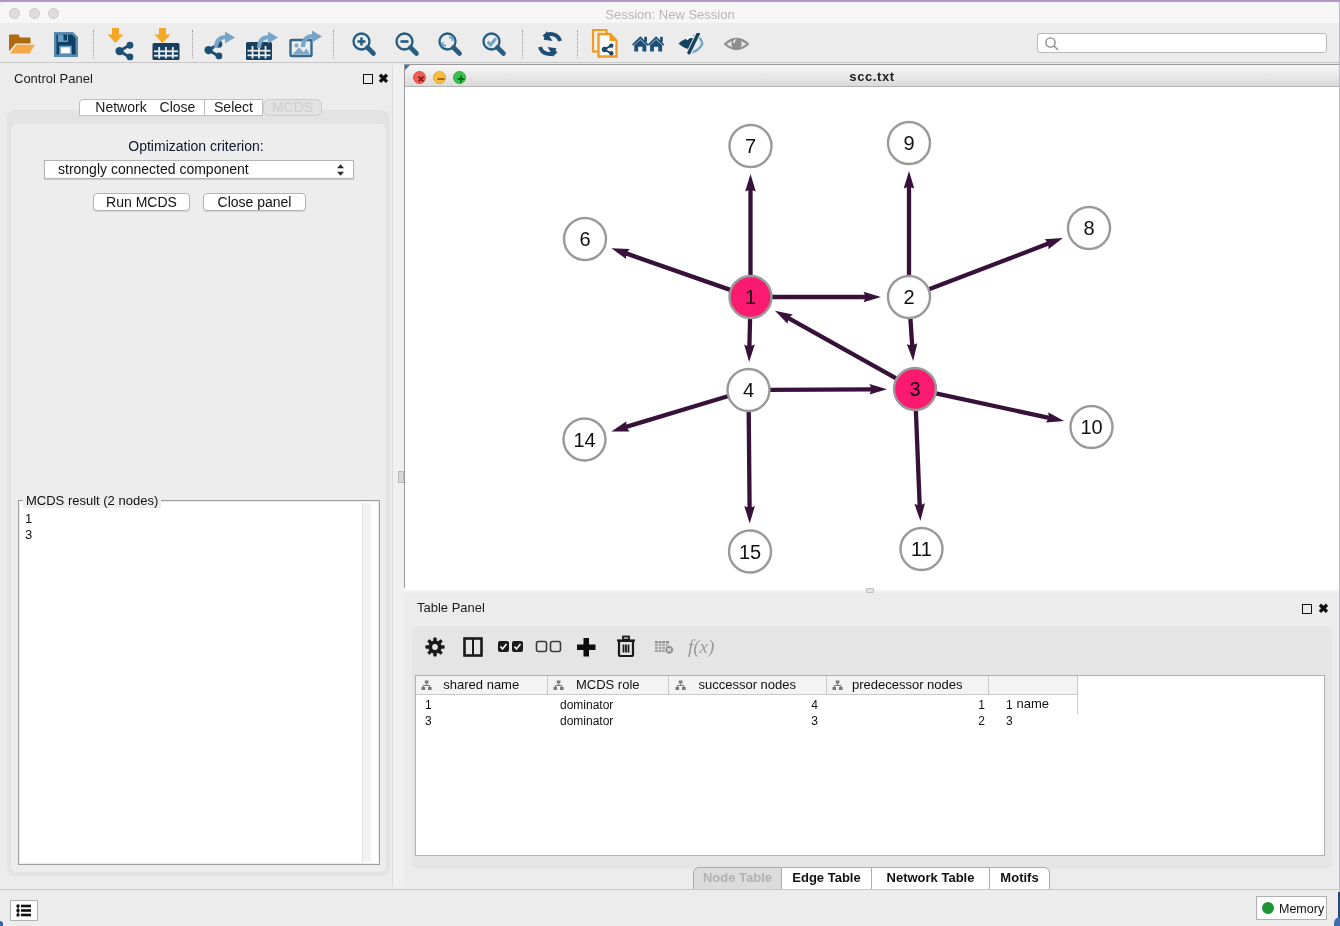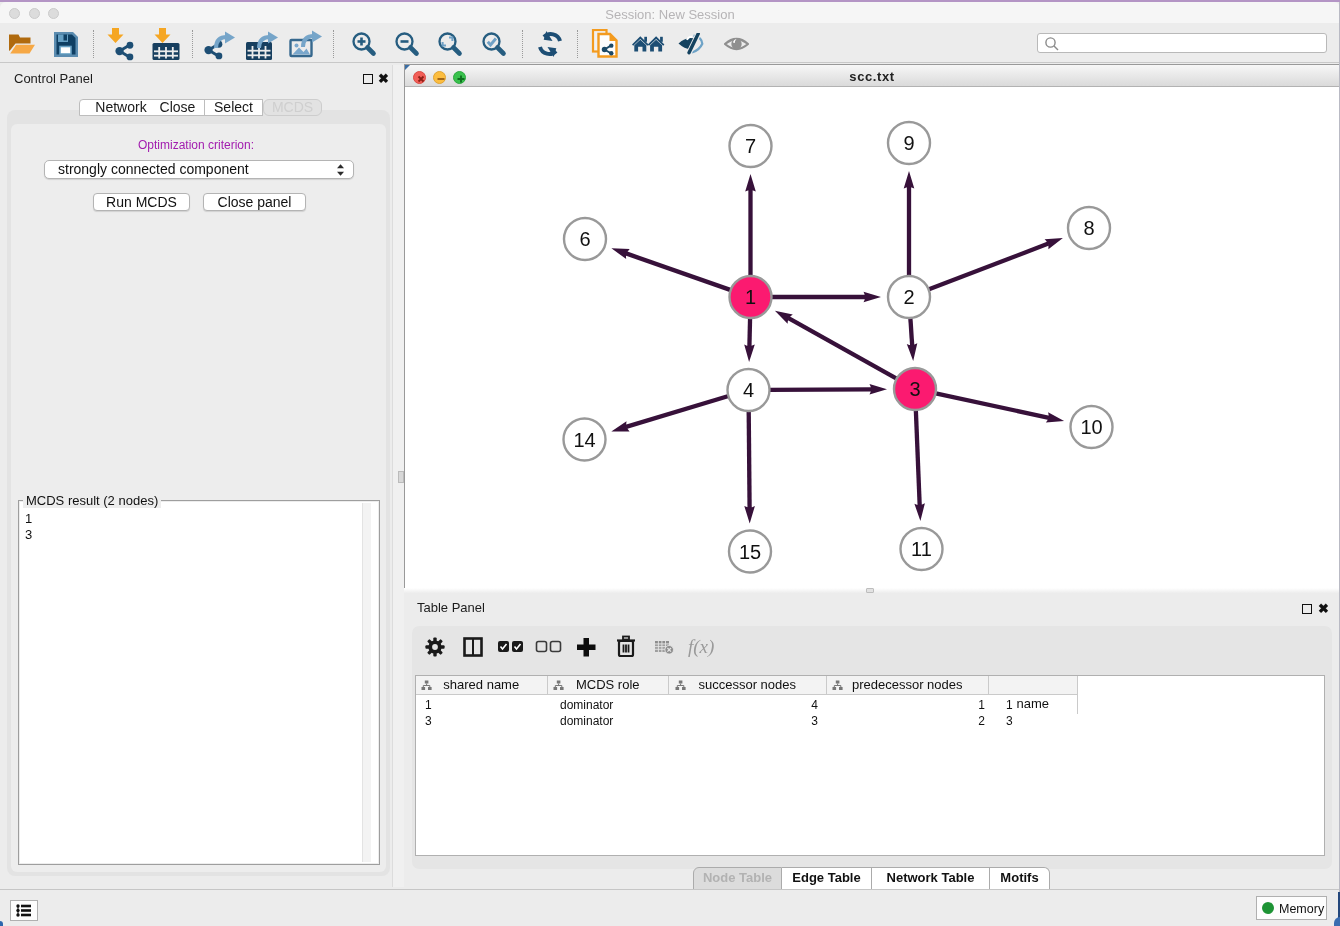--- a/index.html
+++ b/index.html
@@ -17,22 +17,22 @@
 #searchbox { left:1037px; top:10px; width:290px; height:20px; background:#fff; border:1px solid #b9b9b9; border-radius:3px; }
 
 
 #cp { left:0; top:65px; width:392px; height:822px; background:#ececec; }
 #cp-title { left:14px; top:6px; font-size:13px; color:#1c1c1c; }
 .hdr-float { position:absolute; width:10px; height:10px; border:1.6px solid #111; background:transparent; }
 .hdr-x { position:absolute; font-size:13px; font-weight:700; color:#111; }
 .tab { position:absolute; top:34px; height:17px; background:#fff; border:1px solid #bdbdbd; font-size:14px; color:#1a1a1a; text-align:center; line-height:15px; }
 #cp-outer { left:7px; top:45px; width:383px; height:766px; background:#e3e3e3; border-radius:8px; }
 #cp-inner { left:11px; top:59px; width:375px; height:748px; background:#ededed; border-radius:6px; }
-#optlabel { left:0; top:73px; width:392px; text-align:center; font-size:12px; color:#a21caf; }
-#cbo { left:44px; top:95px; width:310px; height:19px; background:#fff; border:1px solid #b4b4b4; border-radius:5px; font-size:14px; line-height:17px; color:#111; padding-left:13px; box-shadow:0 1px 1px rgba(0,0,0,0.12); }
+#optlabel { left:0; top:73px; width:392px; text-align:center; font-size:14px; color:#0f172a; }
+#cbo { left:44px; top:95px; width:310px; height:19px; background:#fff; border:1px solid #b4b4b4; border-radius:0; font-size:14px; line-height:17px; color:#111; padding-left:13px; box-shadow:0 1px 1px rgba(0,0,0,0.12); }
 .btn { position:absolute; top:128px; height:18px; background:#fff; border:1px solid #b4b4b4; border-radius:4px; font-size:14px; color:#111; text-align:center; line-height:16px; box-shadow:0 1px 1px rgba(0,0,0,0.12); }
 #fieldset { left:18px; top:435px; width:362px; height:365px; border:1px solid #9e9e9e; }
 #legend { left:23px; top:428px; font-size:13px; color:#111; background:#ededed; padding:0 3px; }
 #resultbox { left:20px; top:437px; width:358px; height:361px; background:#fff; font-size:13px; color:#111; line-height:16px; padding:9px 0 0 5px; }
 #resultscroll { left:362px; top:438px; width:9px; height:359px; background:#f3f3f3; border-left:1px solid #e3e3e3; }
 
 
 #splitter { left:392px; top:65px; width:12px; height:822px; background:#f0f0f0; border-left:1px solid #dcdcdc; }
 #sp-handle { left:398px; top:471px; width:6px; height:12px; background:#d8d8d8; border:1px solid #bbb; }
 

